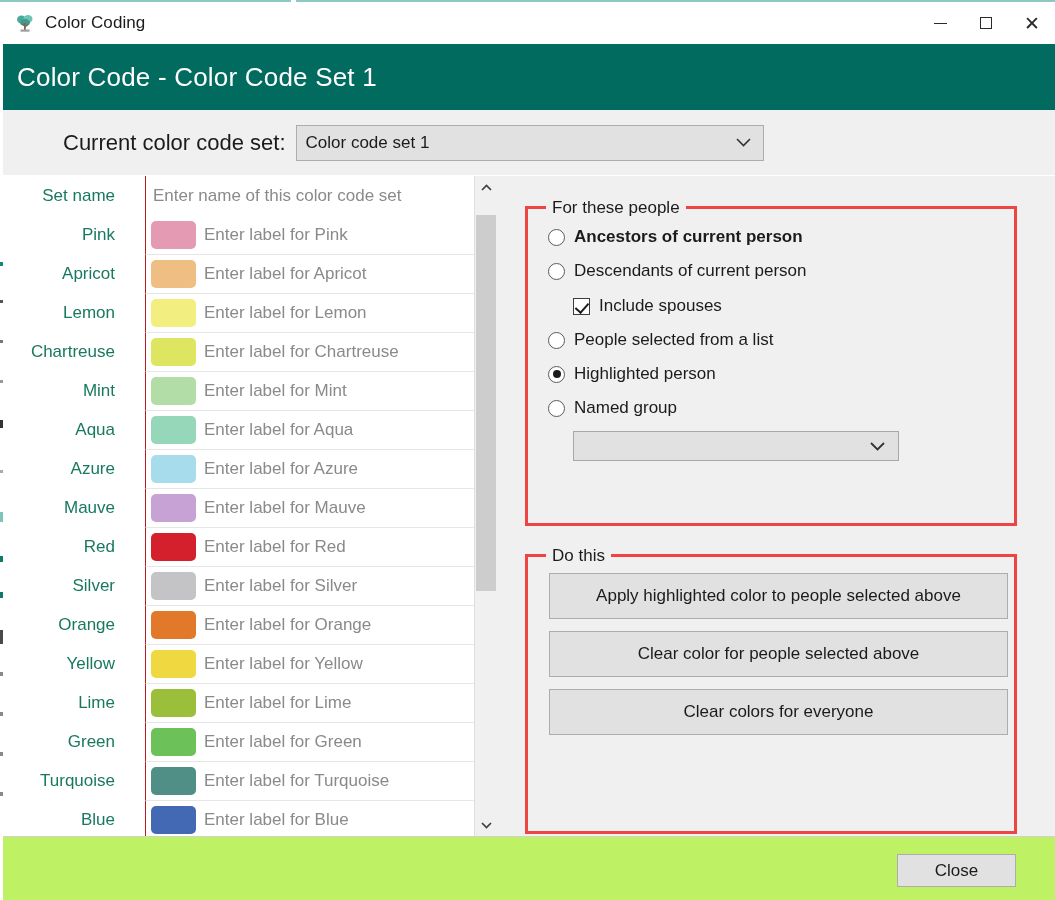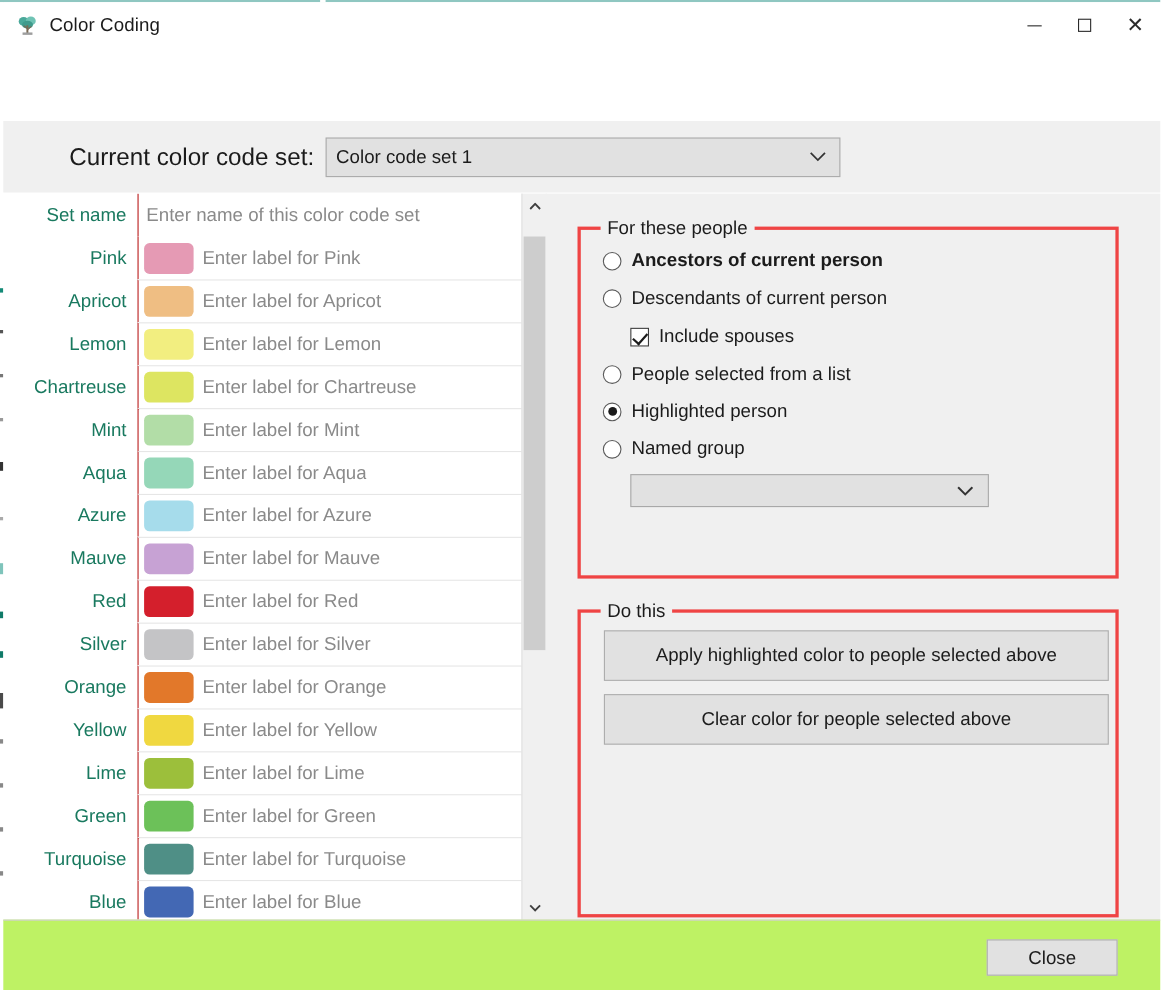--- a/index.html
+++ b/index.html
@@ -93,20 +93,21 @@
   .list-panel {
     position: absolute; left: 3px; top: 176px; width: 493px; height: 660px;
     background: #ffffff;
     overflow: hidden;
   }
   .row {
     position: relative;
     height: 39px;
     display: flex; align-items: center;
     box-sizing: border-box;
+    gap: 20px;
   }
   .row + .row .field { border-top: 1px solid #e6e6e6; }
   .row-label {
     width: 122px; flex: 0 0 122px;
     text-align: right; padding-right: 10px;
     font-size: 17px; color: #19795f;
     box-sizing: border-box;
     white-space: nowrap;
   }
   .field {
@@ -258,20 +259,23 @@
       </div>
       <div class="win-btn">
         <span class="glyph-max"></span>
       </div>
       <div class="win-btn close">
         <span class="glyph-close">✕</span>
       </div>
     </div>
   </div>
 
+  <div class="header-band">
+    <span class="header-title">Color Code - Color Code Set 1</span>
+  </div>
 
   <div class="selector-strip">
     <span class="selector-label">Current color code set:</span>
     <div class="selector-combo">
       <span class="val">Color code set 1</span>
       <span class="combo-arrow">
         <svg width="15" height="9" viewBox="0 0 15 9">
             <path d="M1 1 L7.5 7.5 L14 1" stroke="#333" stroke-width="1.6" fill="none"></path>
           </svg>
       </span>
@@ -459,20 +463,21 @@
             </svg>
         </span>
       </div>
     </div>
 
     <div class="groupbox" id="gb-dothis">
       <span class="gb-title">Do this</span>
 
       <div class="action-btn" style="top:16px;">Apply highlighted color to people selected above</div>
       <div class="action-btn" style="top:74px;">Clear color for people selected above</div>
+      <div class="action-btn" style="top:132px;">Clear colors for everyone</div>
     </div>
   </div>
 
   <div class="footer">
     <div class="close-btn">Close</div>
   </div>
 
 </div>
 
 </body></html>

